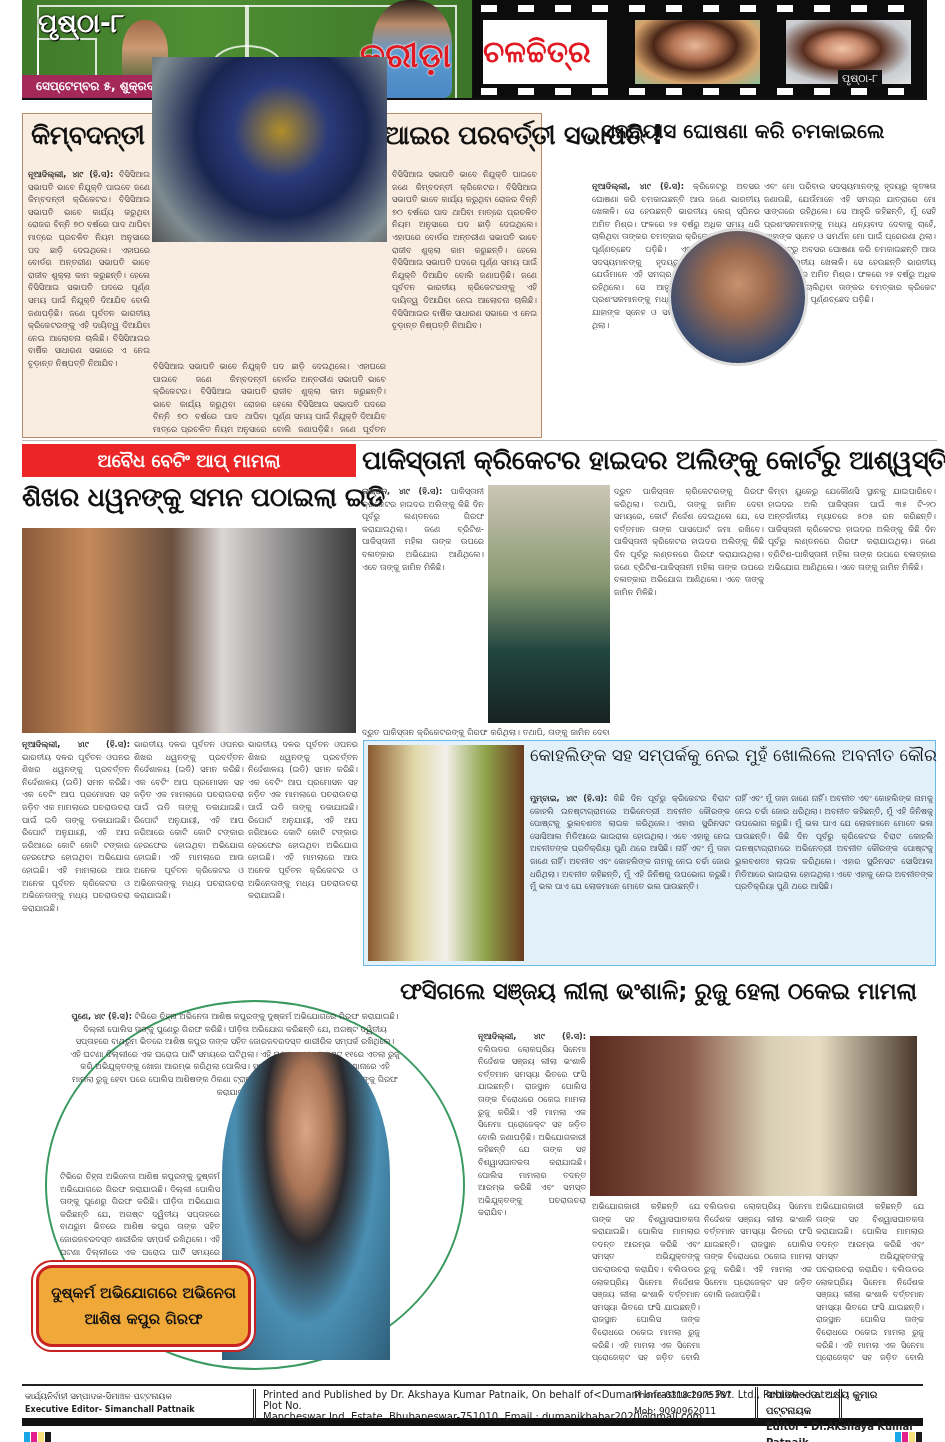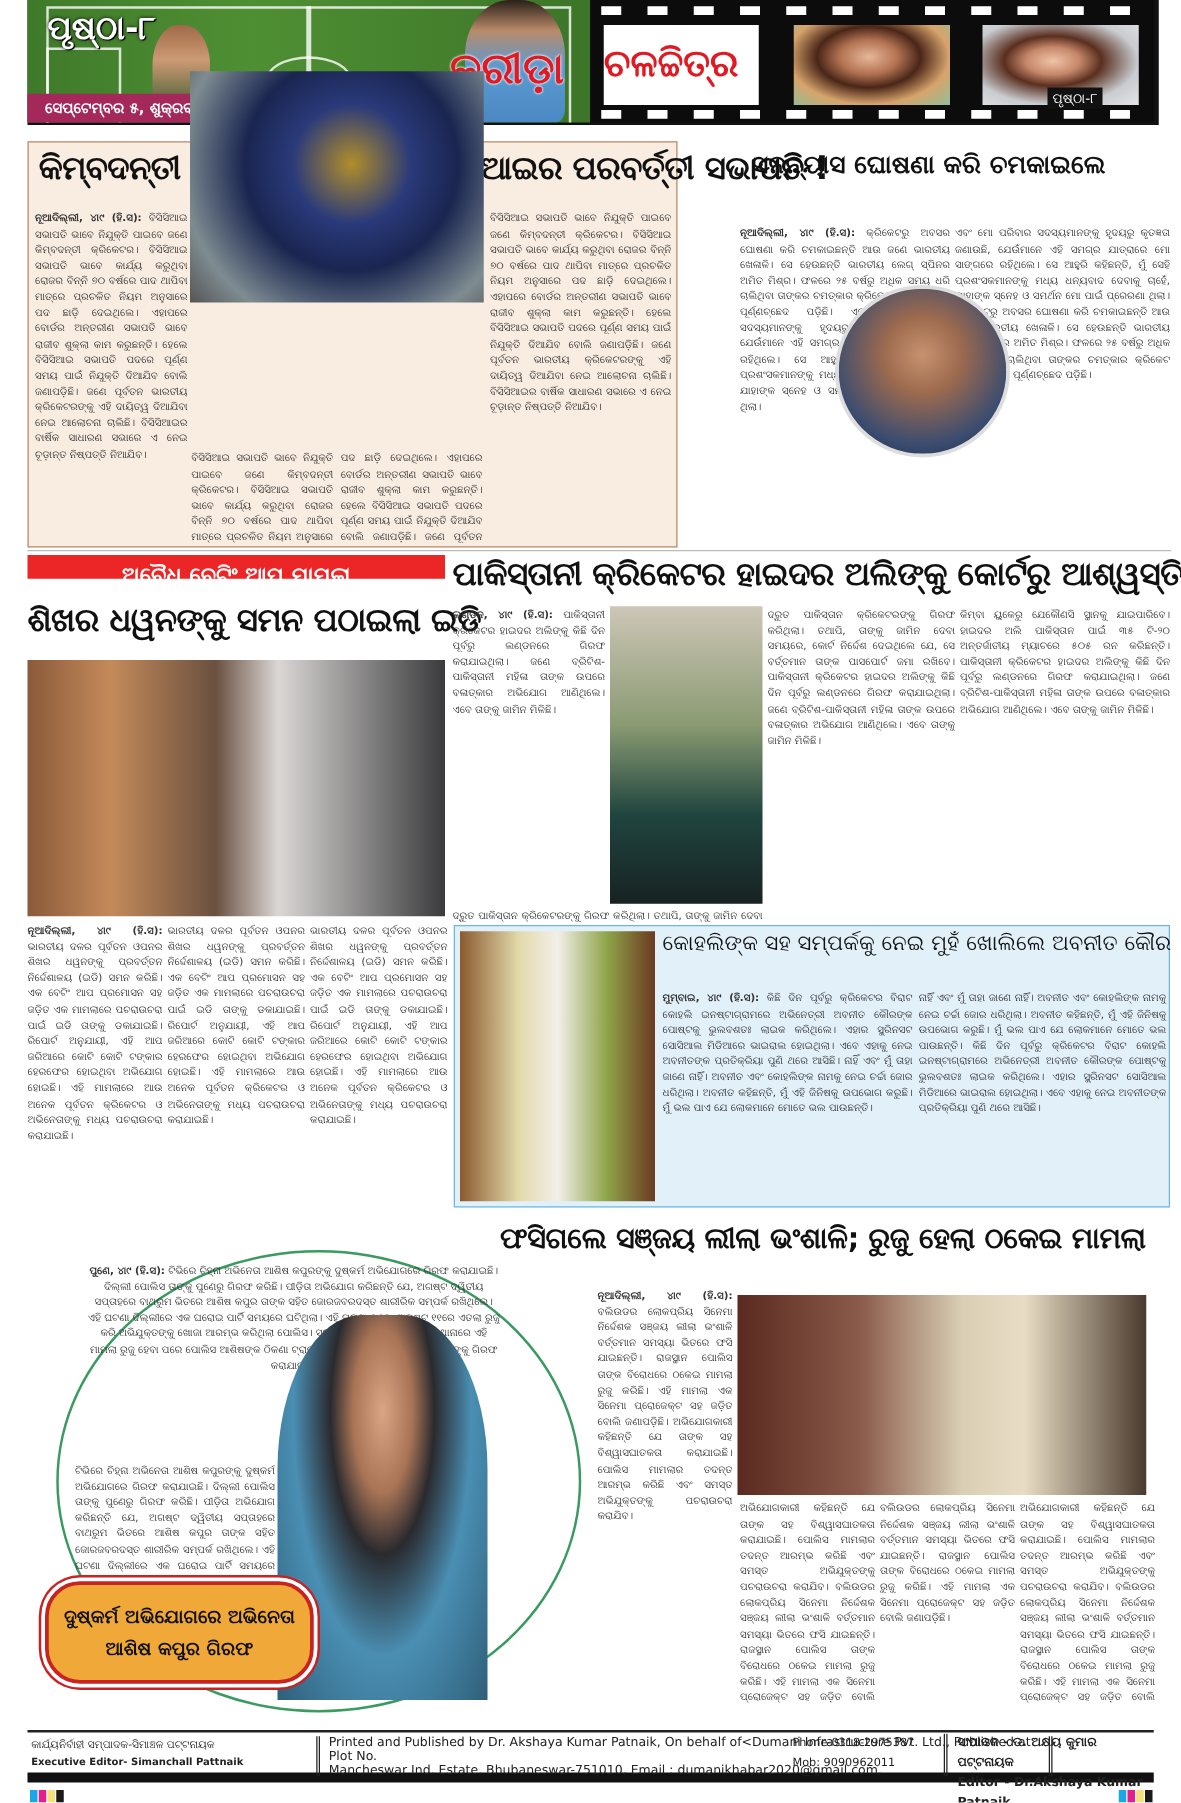--- a/index.html
+++ b/index.html
@@ -19,36 +19,36 @@
 .frame{position:absolute;top:20px;width:125px;height:64px}
 #pg2{left:838px;top:70px;background:#111;color:#fff;font-size:11px;padding:2px 4px}
 
 #s1{left:22px;top:113px;width:520px;height:325px;background:#f9ece0;border:1px solid #b78a6a}
 #s1 h1{position:absolute;left:8px;top:6px;font-size:26px;font-weight:bold;color:#111;white-space:nowrap;letter-spacing:-.5px}
 .body{font-size:8.2px;line-height:12.6px;color:#333;text-align:justify;overflow:hidden}
 #s1img{left:152px;top:57px;width:235px;height:185px;background:radial-gradient(circle at 55% 40%,#b18e2a 0,#2a3a7a 28%,#1a2550 50%,#7e8c91 80%,#555 100%)}
 #s2title{left:548px;top:116px;width:390px;text-align:center;font-size:20px;font-weight:bold;line-height:30px;color:#111}
 #amit{left:668px;top:228px;width:140px;height:138px;border-radius:50%;background:radial-gradient(circle at 50% 40%,#c7926f 0,#9c6a4e 30%,#3a4c70 70%,#1c2438 100%);border:3px solid #ddd}
 
-#redbar{left:22px;top:444px;width:334px;height:19px;background:#ec2626;color:#fff;font-size:18px;font-weight:bold;text-align:center;line-height:33px}
+#redbar{left:22px;top:444px;width:334px;height:33px;background:#ec2626;color:#fff;font-size:18px;font-weight:bold;text-align:center;line-height:33px}
 #shikhar{left:22px;top:482px;font-size:26px;font-weight:bold;color:#111;white-space:nowrap;letter-spacing:-.5px}
 #shikimg{left:22px;top:528px;width:334px;height:205px;background:linear-gradient(90deg,#8b5a3a 0,#c48a5a 20%,#6a5040 45%,#dad7d5 60%,#3a3a3c 100%)}
 #haidertitle{left:362px;top:445px;font-size:26px;font-weight:bold;color:#111;white-space:nowrap;letter-spacing:-.5px}
 #haiderimg{left:488px;top:485px;width:122px;height:238px;background:linear-gradient(180deg,#cdc6b7 0,#8a9a72 40%,#20453f 70%,#172222 100%)}
 
 #kohli{left:363px;top:740px;width:573px;height:226px;background:#e2f0fa;border:1px solid #6ab8e4}
 #kohliimg{left:368px;top:745px;width:156px;height:216px;background:linear-gradient(90deg,#8a5a30 0,#e2d9a9 30%,#f2efe9 50%,#8fa54a 75%,#6a3a20 100%)}
 #kohlititle{left:530px;top:745px;font-size:17px;font-weight:normal;color:#111;white-space:nowrap}
 
 #bhtitle{left:400px;top:978px;font-size:23px;font-weight:bold;color:#111;white-space:nowrap;letter-spacing:-.3px}
 #bhimg{left:590px;top:1036px;width:327px;height:160px;background:linear-gradient(90deg,#5a2a20 0,#8a5a4a 30%,#d9cfb5 55%,#e8ddc4 70%,#4a3a2e 100%)}
 
 #ashcircle{left:45px;top:1000px;width:420px;height:370px;border-radius:50%;border:2px solid #3a9a60;background:#fff;overflow:hidden}
 #ashimg{left:222px;top:1052px;width:168px;height:308px;background:radial-gradient(ellipse at 50% 25%,#d9a584 0,#a97456 20%,#2a2a2e 35%,#4a8fb3 60%,#2f5f7a 100%);border-radius:40% 40% 0 0}
-#badge{left:36px;top:1265px;width:215px;height:82px;background:#f0a838;border:3px solid #c92222;border-radius:28px;outline:3px solid #fff;box-shadow:0 0 0 5px #c92222;text-align:center;font-size:15px;font-weight:bold;line-height:26px;padding-top:12px;color:#111}
+#badge{left:36px;top:1265px;width:215px;height:82px;background:#f0a838;border:3px solid #c92222;border-radius:16px;outline:3px solid #fff;box-shadow:0 0 0 5px #c92222;text-align:center;font-size:15px;font-weight:bold;line-height:26px;padding-top:12px;color:#111}
 
 #foot{left:22px;top:1384px;width:901px;height:42px;border-top:2px solid #222;border-bottom:8px solid #111;font-size:8.5px;color:#222}
 #foot .c{position:absolute;top:3px;height:32px;border-right:3px double #222;padding:0 3px;line-height:14px;overflow:hidden}
 .cmyk{position:absolute;top:1432px;width:6px;height:10px}
 .hairline{position:absolute;height:1px;background:#bbb}
 </style>
 </head>
 <body>
 
 <div class="abs" id="mast"></div>

